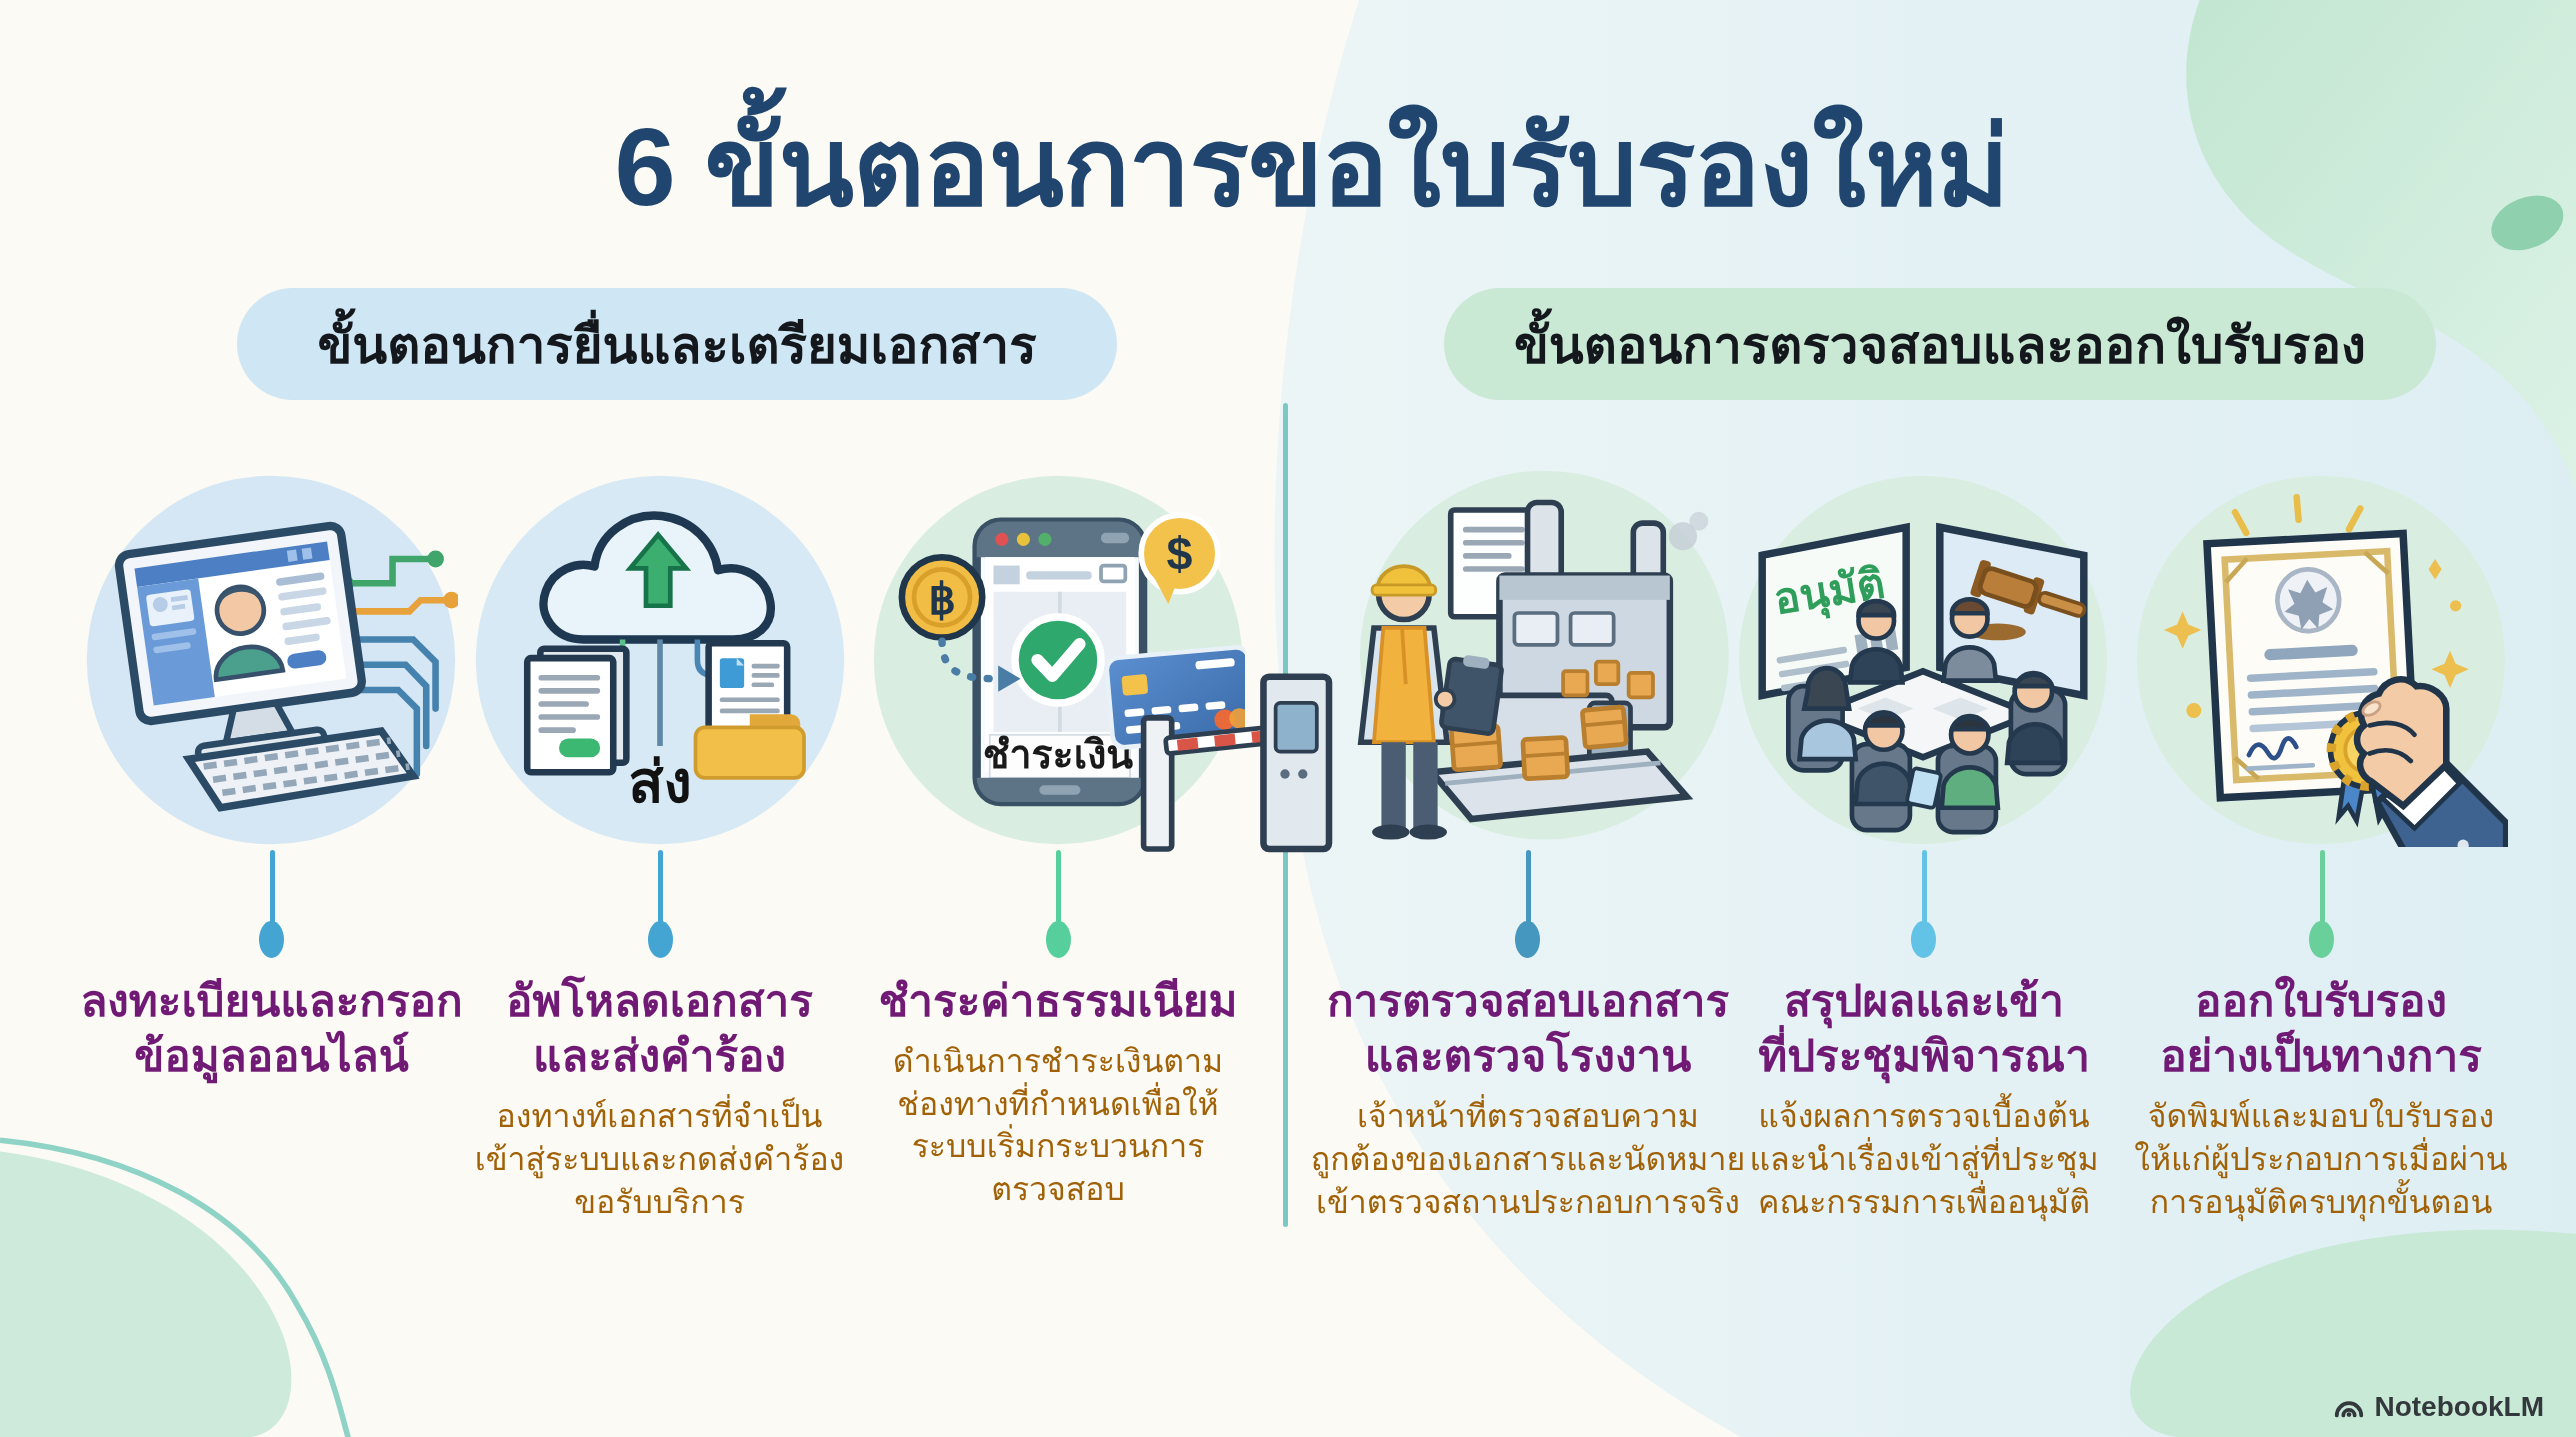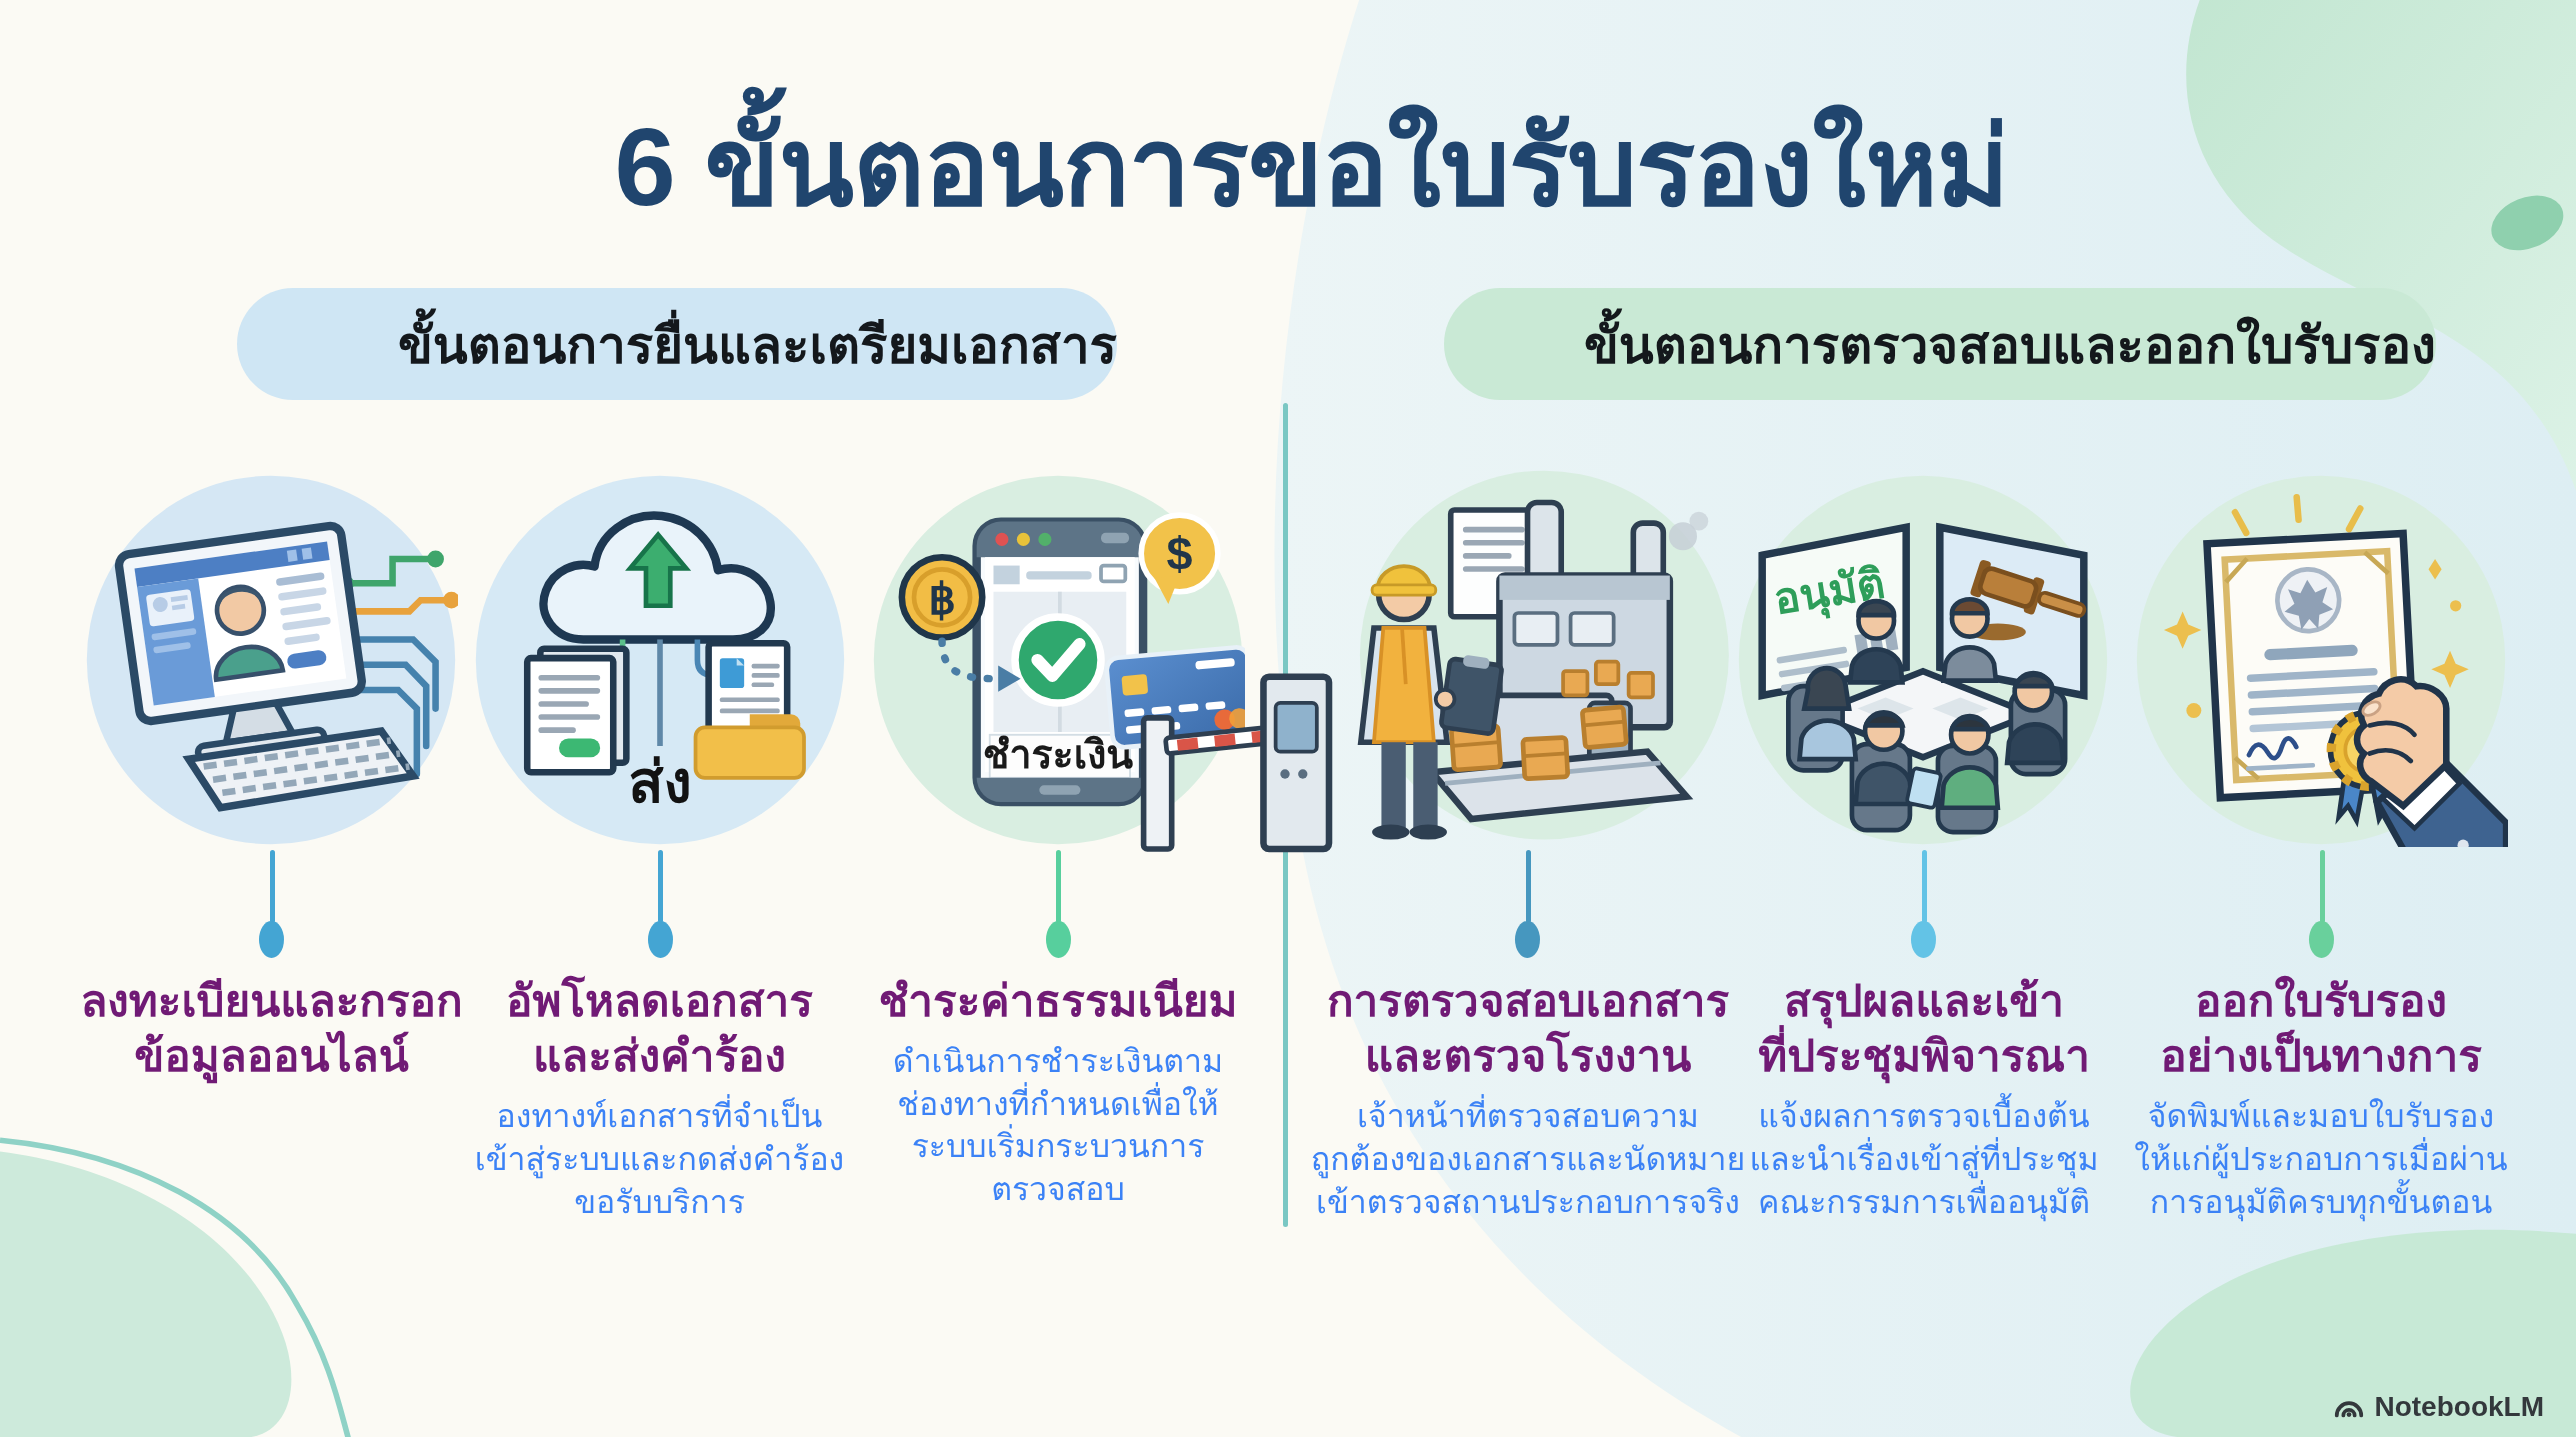--- a/index.html
+++ b/index.html
@@ -2,33 +2,33 @@
 <html style="font-size:15px"><head>
 <meta charset="utf-8">
 <style>
   html,body{margin:0;padding:0;width:2576px;height:1438px;overflow:hidden;
     font-family:"Liberation Sans", sans-serif;}
   .stage{position:relative;width:2576px;height:1438px;background:#fbfaf4;overflow:hidden;}
   .bg-svg{position:absolute;left:0;top:0;z-index:0;}
   .page-title{position:absolute;left:0;right:0;top:79px;margin:0;text-align:center;
     font-size:110px;font-weight:800;color:#20456e;letter-spacing:-0.9px;z-index:3;padding-left:47px;}
   .pill{position:absolute;top:288px;height:112px;border-radius:58px;display:flex;
-    align-items:center;justify-content:flex-end;z-index:3;}
+    align-items:center;justify-content:center;z-index:3;}
   .pill span{font-size:51px;font-weight:800;color:#14181c;}
   .pill-left{left:237px;width:880px;}
   .pill-right{left:1444px;width:992px;}
   .divider{position:absolute;left:1283px;top:403px;width:4.7px;height:824px;
     background:#7ac7c3;border-radius:2.8px;z-index:1;}
   .icon-box{position:absolute;z-index:2;}
   .connector{position:absolute;top:850px;width:4.7px;height:73px;border-radius:2.8px;z-index:2;}
   .dot{position:absolute;top:921px;width:25px;height:37px;border-radius:50%;z-index:2;}
   .txt{position:absolute;top:973px;text-align:center;z-index:3;}
   .txt h3{margin:0 0 11.2px 0;font-size:44px;font-weight:800;color:#701a75;
     line-height:1.26;white-space:pre-line;}
-  .txt p{margin:0;font-size:32px;font-weight:500;color:#3b82f6;line-height:1.34;white-space:pre-line;}
+  .txt p{margin:0;font-size:32px;font-weight:500;color:#a16207;line-height:1.34;white-space:pre-line;}
   .watermark{position:absolute;right:32px;bottom:15px;display:flex;align-items:flex-end;
     gap:9.4px;z-index:4;}
   .watermark .wm-text{font-size:28px;font-weight:700;color:#33383c;}
   svg text{font-family:"Liberation Sans", sans-serif;}
 </style>
 </head>
 <body>
 
 <div class="stage">
 

